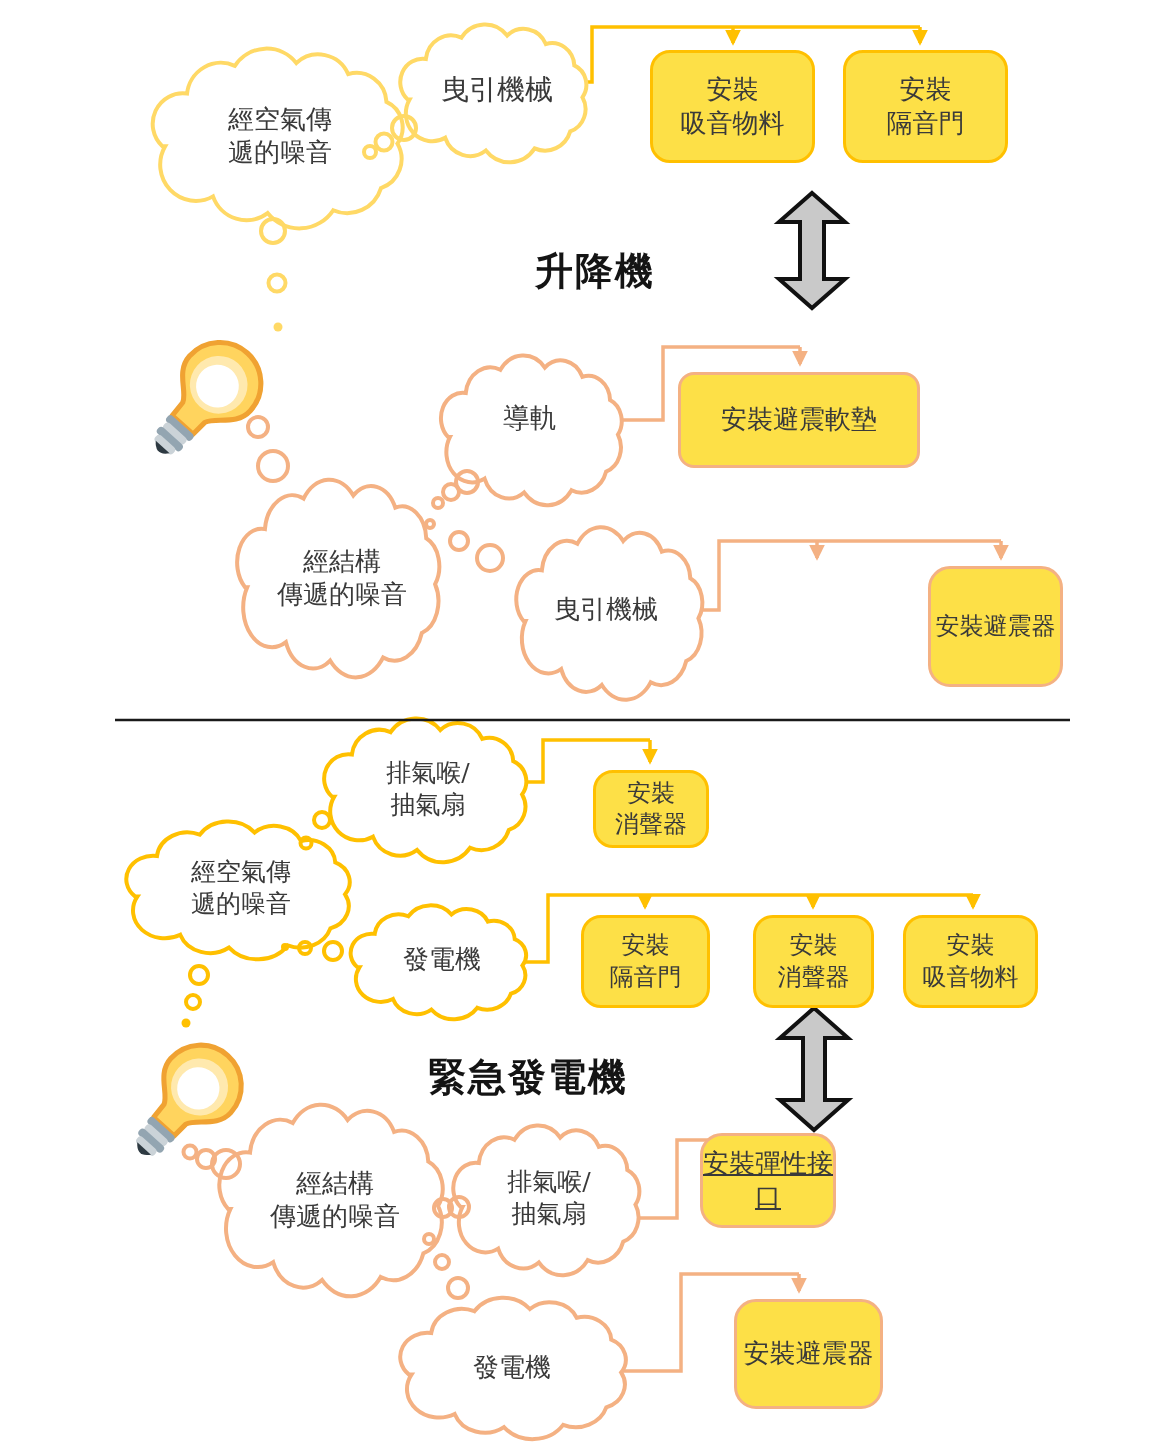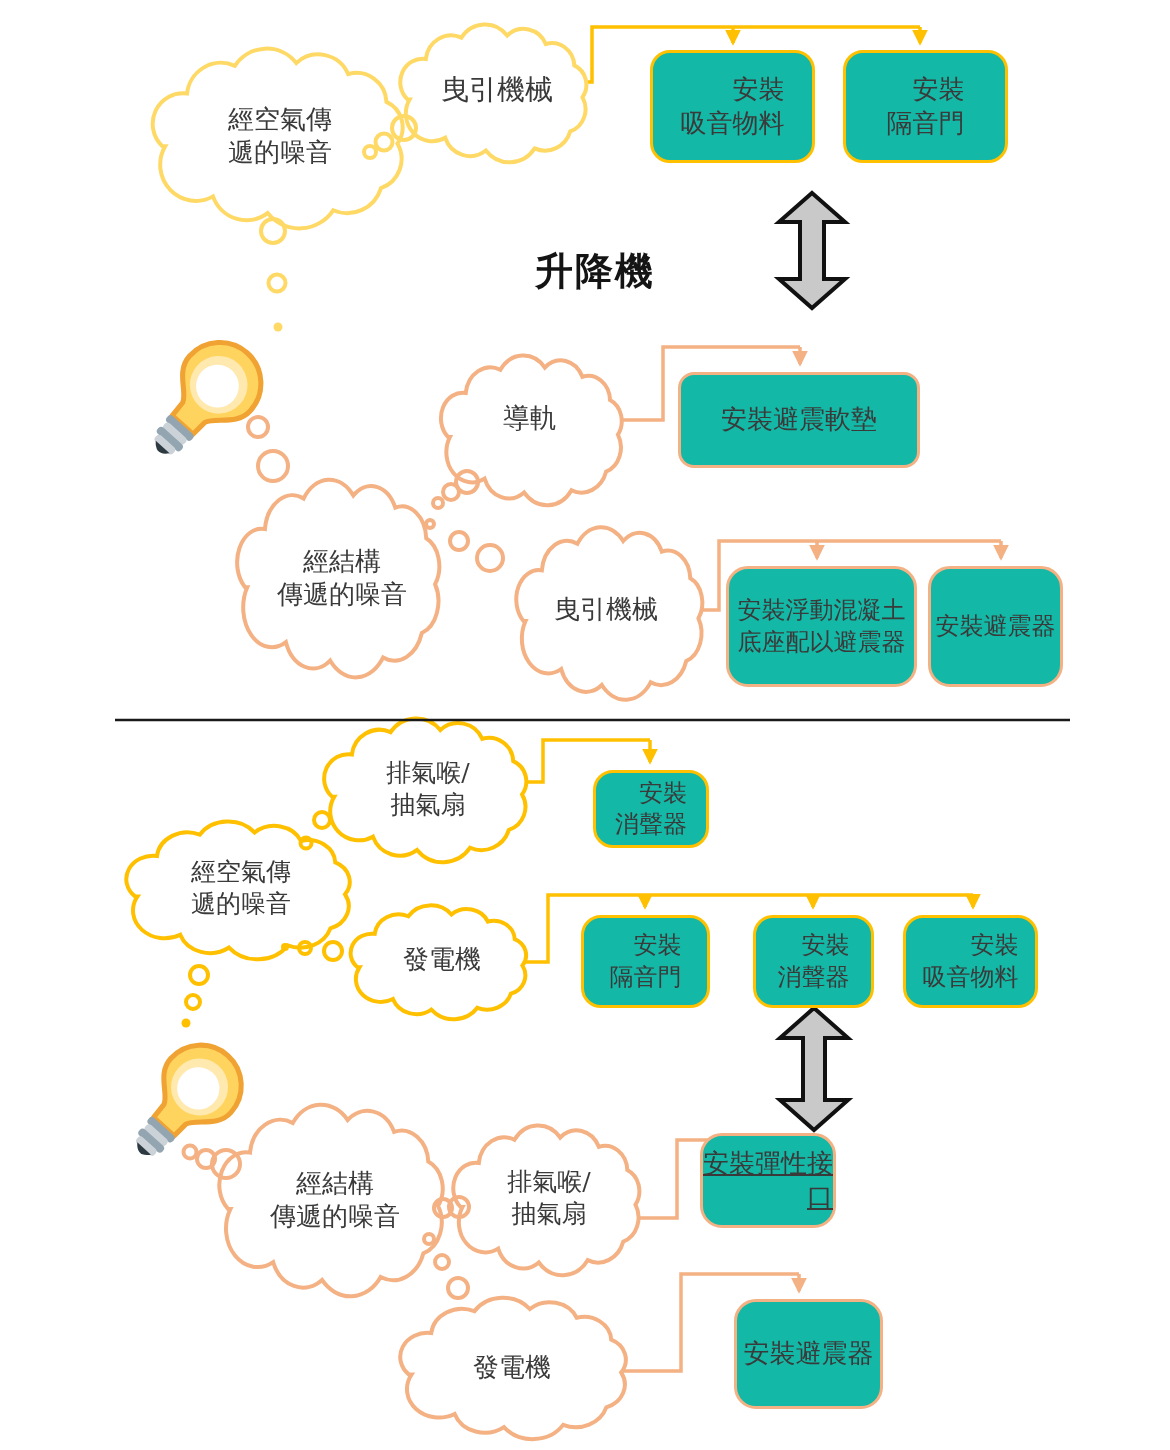--- a/index.html
+++ b/index.html
@@ -7,23 +7,23 @@
     position:relative;width:1170px;height:1450px;background:#ffffff;overflow:hidden;
     font-family:"DejaVu Serif","Liberation Serif",serif;color:#333333;
   }
   #bg{position:absolute;left:0;top:0;}
   .lbl{
     position:absolute;transform:translate(-50%,-50%);
     white-space:pre-line;text-align:center;line-height:1.28;
     font-size:26px;color:#3a3a3a;z-index:3;
   }
   .mbox{
-    position:absolute;background:#14b8a6;z-index:2;
+    position:absolute;background:#fde047;z-index:2;
     display:flex;align-items:center;justify-content:center;
-    text-align:right;white-space:pre-line;line-height:1.3;
+    text-align:center;white-space:pre-line;line-height:1.3;
     font-size:26px;color:#3a3a3a;box-sizing:border-box;
   }
   .gold{border:3px solid #FFC000;border-radius:20px;}
   .orange{border:3px solid #F4B183;border-radius:22px;}
   .sec-title{
     position:absolute;transform:translate(-50%,-50%);z-index:3;
     font-size:38px;font-weight:bold;color:#141414;
     text-underline-offset:7px;text-decoration-thickness:2.5px;
     letter-spacing:2px;white-space:nowrap;
   }
@@ -140,36 +140,35 @@
     <use href="#bulbIcon" transform="translate(205,400) rotate(42) scale(0.93)"></use>
     <use href="#bulbIcon" transform="translate(186,1102) rotate(42) scale(0.92)"></use>
 
     <polygon points="812,193 845,222 824,222 824,279 845,279 812,308 779,279 800,279 800,222 779,222" fill="#C9C9C9" stroke="#111111" stroke-width="4"></polygon>
     <polygon points="814,1008 848,1038 825,1038 825,1100 848,1100 814,1130 780,1100 803,1100 803,1038 780,1038" fill="#C9C9C9" stroke="#111111" stroke-width="4"></polygon>
 
     <line x1="115" y1="720" x2="1070" y2="720" stroke="#1a1a1a" stroke-width="2.5"></line>
   </svg>
 
   <div class="sec-title" style="left:595px;top:271px;">升降機</div>
+  <div class="sec-title" style="left:528px;top:1077px;">緊急發電機</div>
 
   <div class="lbl" style="left:280px;top:136px;">經空氣傳
 遞的噪音</div>
   <div class="lbl" style="left:497px;top:90px;font-size:28px;">曳引機械</div>
   <div class="lbl" style="left:342px;top:578px;">經結構
 傳遞的噪音</div>
   <div class="lbl" style="left:530px;top:418px;font-size:27px;">導軌</div>
   <div class="lbl" style="left:606px;top:610px;">曳引機械</div>
 
   <div class="mbox gold" style="left:650px;top:50px;width:165px;height:113px;">安裝
 吸音物料</div>
   <div class="mbox gold" style="left:843px;top:50px;width:165px;height:113px;">安裝
 隔音門</div>
   <div class="mbox orange" style="left:678px;top:372px;width:242px;height:96px;border-radius:16px;">安裝避震軟墊</div>
-  <div class="mbox orange" style="left:726px;top:566px;width:191px;height:121px;font-size:24px;">安裝浮動混凝土
-底座配以避震器</div>
   <div class="mbox orange" style="left:928px;top:566px;width:135px;height:121px;font-size:24px;">安裝避震器</div>
 
   <div class="lbl" style="left:428px;top:789px;font-size:25px;">排氣喉/
 抽氣扇</div>
   <div class="lbl" style="left:241px;top:888px;font-size:25px;">經空氣傳
 遞的噪音</div>
   <div class="lbl" style="left:442px;top:960px;">發電機</div>
   <div class="lbl" style="left:335px;top:1200px;">經結構
 傳遞的噪音</div>
   <div class="lbl" style="left:549px;top:1198px;font-size:25px;">排氣喉/

